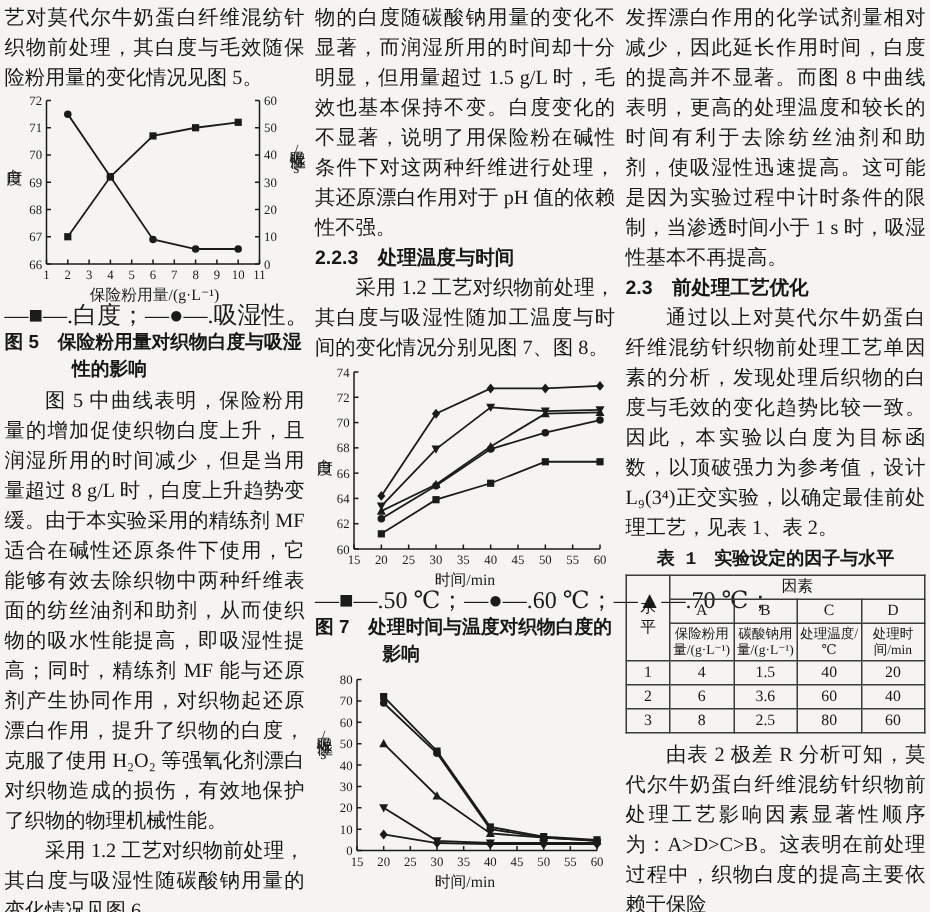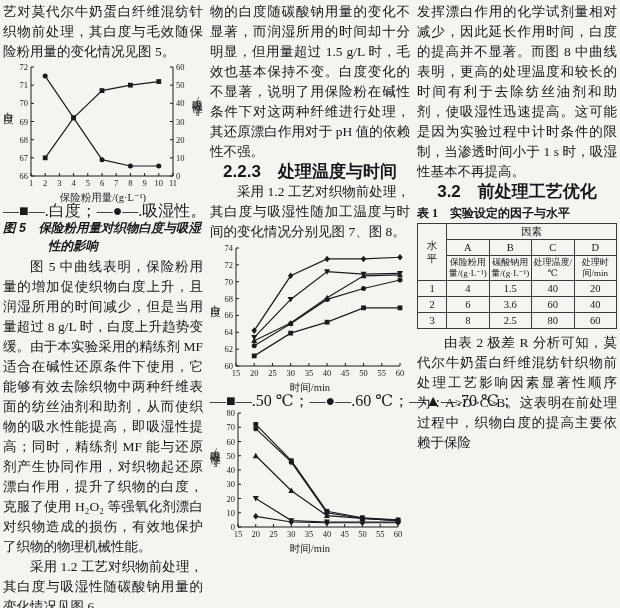--- a/index.html
+++ b/index.html
@@ -6,29 +6,29 @@
   body{
     width:620px;height:608px;overflow:hidden;
     background:#f5f4f0;color:#171717;
     font-family:"Liberation Serif","DejaVu Serif",serif;
     font-size:13.5px;
   }
   .page{display:flex;gap:7px;padding:2px 3px;box-sizing:border-box;width:620px;}
   .col{width:200px;flex:0 0 200px;}
   p.body-text{margin:0;text-align:justify;line-height:20px;}
   .indent{text-indent:2em;}
-  .sec-h{font-weight:bold;line-height:20px;font-family:"Liberation Sans","DejaVu Sans",sans-serif;font-size:17px;text-align:center;}
+  .sec-h{font-weight:bold;line-height:20px;font-family:"Liberation Sans","DejaVu Sans",sans-serif;font-size:13px;}
   .fig-caption{
     font-weight:bold;font-size:12.5px;line-height:18px;margin:2px 0;
     font-family:"Liberation Sans","DejaVu Sans",sans-serif;
-    padding-left:3.6em;text-indent:-3.6em;font-style:italic;
+    padding-left:3.6em;text-indent:-3.6em;
   }
   .tbl-caption{
-    font-weight:bold;font-size:12px;line-height:18px;text-align:left;
-    font-family:Liberation Serif, serif;margin:2px 0 1px;
+    font-weight:bold;font-size:12px;line-height:18px;text-align:center;
+    font-family:Liberation Mono, monospace;margin:2px 0 1px;
   }
   .chart-wrap{position:relative;}
   .vlabel{
     position:absolute;writing-mode:vertical-lr;text-orientation:upright;
     font-size:10.5px;letter-spacing:1px;line-height:11px;color:#1b1b1b;
   }
   .xlabel{font-size:10.5px;text-align:center;line-height:12px;color:#1b1b1b;}
   .legend{font-size:16px;text-align:center;line-height:13px;color:#1b1b1b;white-space:nowrap;}
   svg text{fill:#1b1b1b;font-family:"Liberation Serif","DejaVu Serif",serif;}
   table.t1{border-collapse:collapse;width:100%;table-layout:fixed;margin:0;}
@@ -199,20 +199,21 @@
           <path d="M 44.22222222222222 85.29999999999997 L 46.922222222222224 88.59999999999997 L 44.22222222222222 91.89999999999996 L 41.52222222222222 88.59999999999997 Z" fill="#1b1b1b"></path>
           <path d="M 80.66666666666666 30.514285714285688 L 83.36666666666666 33.81428571428569 L 80.66666666666666 37.114285714285685 L 77.96666666666665 33.81428571428569 Z" fill="#1b1b1b"></path>
           <path d="M 117.11111111111111 13.657142857142826 L 119.81111111111112 16.957142857142827 L 117.11111111111111 20.257142857142828 L 114.41111111111111 16.957142857142827 Z" fill="#1b1b1b"></path>
           <path d="M 153.55555555555554 13.657142857142826 L 156.25555555555553 16.957142857142827 L 153.55555555555554 20.257142857142828 L 150.85555555555555 16.957142857142827 Z" fill="#1b1b1b"></path>
           <path d="M 190 11.971428571428529 L 192.7 15.27142857142853 L 190 18.57142857142853 L 187.3 15.27142857142853 Z" fill="#1b1b1b"></path>
         </svg>
       <div class="vlabel" style="left:0;top:55px;">白度</div>
     </div>
     <div class="xlabel">时间/min</div>
     <div class="legend">—■—.50 ℃；—●—.60 ℃；—▲—.70 ℃；</div>
+    <div class="fig-caption">图 7　处理时间与温度对织物白度的影响</div>
 
     <div class="chart-wrap" style="height:136px;">
       <svg id="chart-2" width="200" height="136">
           <line x1="28" y1="6" x2="28" y2="120" stroke="#1b1b1b" stroke-width="1"></line>
           <line x1="28" y1="120" x2="188" y2="120" stroke="#1b1b1b" stroke-width="1"></line>
           <line x1="28" y1="120" x2="28" y2="117" stroke="#1b1b1b" stroke-width="1"></line>
           <text x="28" y="130" text-anchor="middle" font-size="8.5">15</text>
           <line x1="45.77777777777778" y1="120" x2="45.77777777777778" y2="117" stroke="#1b1b1b" stroke-width="1"></line>
           <text x="45.77777777777778" y="130" text-anchor="middle" font-size="8.5">20</text>
           <line x1="63.55555555555556" y1="120" x2="63.55555555555556" y2="117" stroke="#1b1b1b" stroke-width="1"></line>
@@ -281,21 +282,22 @@
           <path d="M 188 112.425 L 190.7 115.725 L 188 119.02499999999999 L 185.3 115.725 Z" fill="#1b1b1b"></path>
         </svg>
       <div class="vlabel" style="left:0;top:36px;">吸湿性/s</div>
     </div>
     <div class="xlabel">时间/min</div>
 
   </div>
 
   <div class="col">
     <p class="body-text">发挥漂白作用的化学试剂量相对减少，因此延长作用时间，白度的提高并不显著。而图 8 中曲线表明，更高的处理温度和较长的时间有利于去除纺丝油剂和助剂，使吸湿性迅速提高。这可能是因为实验过程中计时条件的限制，当渗透时间小于 1 s 时，吸湿性基本不再提高。</p>
-    <div class="sec-h">3.2　前处理工艺优化</div>
+    <div class="sec-h">2.3　前处理工艺优化</div>
+    <p class="body-text indent">通过以上对莫代尔牛奶蛋白纤维混纺针织物前处理工艺单因素的分析，发现处理后织物的白度与毛效的变化趋势比较一致。因此，本实验以白度为目标函数，以顶破强力为参考值，设计 L₉(3⁴)正交实验，以确定最佳前处理工艺，见表 1、表 2。</p>
 
     <div class="tbl-caption">表 1　实验设定的因子与水平</div>
     <table class="t1">
       <tbody>
         <tr>
           <td class="corner" rowspan="3">水平</td>
           <td colspan="4">因素</td>
         </tr>
         <tr>
           <td>A</td>

